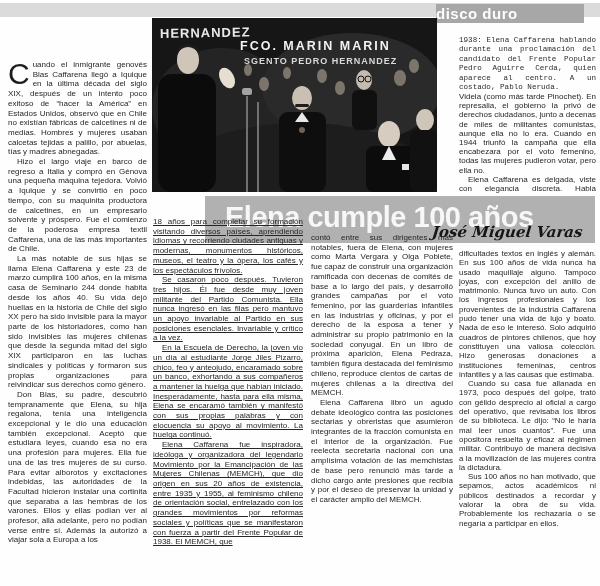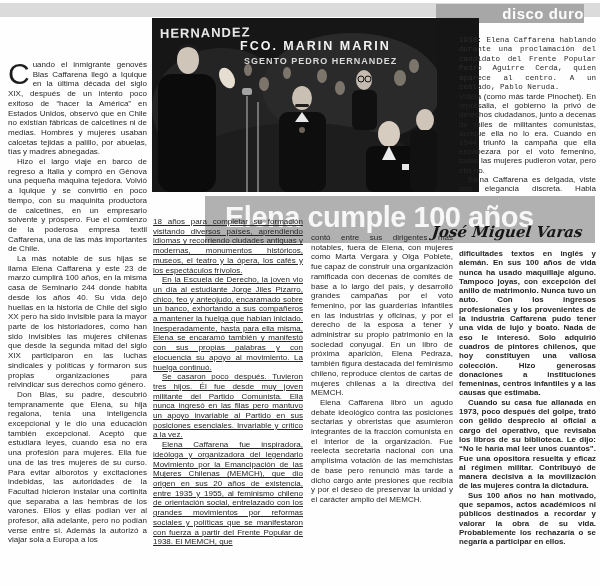--- a/index.html
+++ b/index.html
@@ -6,24 +6,24 @@
   .page{
     position:relative;width:600px;height:586px;margin:0 auto;
     background:#fefefe;overflow:hidden;
     font-family:"Liberation Sans",sans-serif;color:#262626;
   }
   
   .topbar{position:absolute;left:0;top:3px;width:600px;height:14px;background:#dbdbdb;}
   .section-badge{
     position:absolute;left:436px;top:4px;width:148px;height:19px;background:#a7a7a7;
     color:#fdfdfd;font-size:15px;font-weight:bold;letter-spacing:.5px;
-    display:flex;align-items:center;justify-content:flex-end;
+    display:flex;align-items:center;justify-content:flex-start;
   }
   
-  .photo{position:absolute;left:152px;top:18px;width:327px;height:174px;background:#151515;}
+  .photo{position:absolute;left:152px;top:18px;width:285px;height:174px;background:#151515;}
   
   .caption{
     position:absolute;left:459px;top:36px;width:137px;
     font-size:7.6px;line-height:9.4px;text-align:justify;color:#2d2d2d;font-family:Liberation Mono, monospace;
   }
   
   .band{position:absolute;left:205px;top:196px;width:390px;height:47px;background:#b1b1b1;}
   .headline{
     position:absolute;left:20px;top:5px;margin:0;
     font-size:29px;font-weight:bold;letter-spacing:-.5px;color:#f7f7f7;white-space:nowrap;
@@ -34,21 +34,21 @@
     font-size:15px;color:#161616;transform:skewX(-6deg);white-space:nowrap;
   }
   
   .col{position:absolute;font-size:8px;line-height:9.7px;text-align:justify;overflow:hidden;}
   .col p{margin:0;}
   .col p.ind{text-indent:9px;}
   .col1{left:8px;top:60px;width:139px;height:514px;}
   .col2{left:153px;top:217px;width:150px;height:342px;text-decoration:underline;}
   .col3{left:311px;top:233px;width:142px;height:342px;}
   .col4a{left:459px;top:92px;width:137px;height:102px;line-height:9.2px;}
-  .col4b{left:459px;top:249px;width:137px;height:330px;font-size:7.9px;line-height:9.3px;font-weight:bold;}
+  .col4b{left:459px;top:249px;width:137px;height:330px;font-size:7.9px;line-height:9.3px;}
   .dropcap{
     float:left;font-size:30px;line-height:25px;padding:1px 3px 0 0;color:#1d1d1d;
   }
   
   .footer{
     position:absolute;left:72px;top:564px;
     font-family:"DejaVu Sans Mono",monospace;font-size:10.5px;letter-spacing:.6px;color:#3a3a3a;
     white-space:nowrap;
     margin-top:23px;
   }
@@ -134,22 +134,22 @@
 
   <div class="col col1">
     <p><span class="dropcap">C</span><span>uando el inmigrante genovés Blas Caffarena llegó a Iquique en la última década del siglo XIX, después de un intento poco exitoso de “hacer la América” en Estados Unidos, observó que en Chile no existían fábricas de calcetines ni de medias. Hombres y mujeres usaban calcetas tejidas a palillo, por abuelas, tías y madres abnegadas.</span></p>
     <p class="ind">Hizo el largo viaje en barco de regreso a Italia y compró en Génova una pequeña máquina tejedora. Volvió a Iquique y se convirtió en poco tiempo, con su maquinita productora de calcetines, en un empresario solvente y próspero. Fue el comienzo de la poderosa empresa textil Caffarena, una de las más importantes de Chile.</p>
     <p class="ind">La más notable de sus hijas se llama Elena Caffarena y este 23 de marzo cumplirá 100 años, en la misma casa de Seminario 244 donde habita desde los años 40. Su vida dejó huellas en la historia de Chile del siglo XX pero ha sido invisible para la mayor parte de los historiadores, como han sido invisibles las mujeres chilenas que desde la segunda mitad del siglo XIX participaron en las luchas sindicales y políticas y formaron sus propias organizaciones para reivindicar sus derechos como género.</p>
     <p class="ind">Don Blas, su padre, descubrió tempranamente que Elena, su hija regalona, tenía una inteligencia excepcional y le dio una educación también excepcional. Aceptó que estudiara leyes, cuando esa no era una profesión para mujeres. Ella fue una de las tres mujeres de su curso. Para evitar alborotos y excitaciones indebidas, las autoridades de la Facultad hicieron instalar una cortinita que separaba a las hembras de los varones. Ellos y ellas podían ver al profesor, allá adelante, pero no podían verse entre sí. Además la autorizó a viajar sola a Europa a los</p>
   </div>
 
   <div class="col col2">
     <p>18 años para completar su formación visitando diversos países, aprendiendo idiomas y recorriendo ciudades antiguas y modernas, monumentos históricos, museos, el teatro y la ópera, los cafés y los espectáculos frívolos.</p>
+    <p class="ind">Se casaron poco después. Tuvieron tres hijos. Él fue desde muy joven militante del Partido Comunista. Ella nunca ingresó en las filas pero mantuvo un apoyo invariable al Partido en sus posiciones esenciales. Invariable y crítico a la vez.</p>
     <p class="ind">En la Escuela de Derecho, la joven vio un día al estudiante Jorge Jiles Pizarro, chico, feo y anteojudo, encaramado sobre un banco, exhortando a sus compañeros a mantener la huelga que habían iniciado. Inesperadamente, hasta para ella misma, Elena se encaramó también y manifestó con sus propias palabras y con elocuencia su apoyo al movimiento. La huelga continuó.</p>
-    <p class="ind">Se casaron poco después. Tuvieron tres hijos. Él fue desde muy joven militante del Partido Comunista. Ella nunca ingresó en las filas pero mantuvo un apoyo invariable al Partido en sus posiciones esenciales. Invariable y crítico a la vez.</p>
     <p class="ind">Elena Caffarena fue inspiradora, ideóloga y organizadora del legendario Movimiento por la Emancipación de las Mujeres Chilenas (MEMCH), que dio origen en sus 20 años de existencia, entre 1935 y 1955, al feminismo chileno de orientación social, entrelazado con los grandes movimientos por reformas sociales y políticas que se manifestaron con fuerza a partir del Frente Popular de 1938. El MEMCH, que</p>
   </div>
 
   <div class="col col3">
     <p>contó entre sus dirigentes más notables, fuera de Elena, con mujeres como Marta Vergara y Olga Poblete, fue capaz de construir una organización ramificada con decenas de comités de base a lo largo del país, y desarrolló grandes campañas por el voto femenino, por las guarderías infantiles en las industrias y oficinas, y por el derecho de la esposa a tener y administrar su propio patrimonio en la sociedad conyugal. En un libro de próxima aparición, Elena Pedraza, también figura destacada del feminismo chileno, reproduce cientos de cartas de mujeres chilenas a la directiva del MEMCH.</p>
     <p class="ind">Elena Caffarena libró un agudo debate ideológico contra las posiciones sectarias y obreristas que asumieron integrantes de la fracción comunista en el interior de la organización. Fue reelecta secretaria nacional con una amplísima votación de las memchistas de base pero renunció más tarde a dicho cargo ante presiones que recibía y por el deseo de preservar la unidad y el carácter amplio del MEMCH.</p>
   </div>
 
   <div class="col col4a">
     <p>Videla (como más tarde Pinochet). En represalia, el gobierno la privó de derechos ciudadanos, junto a decenas de miles de militantes comunistas, aunque ella no lo era. Cuando en 1944 triunfó la campaña que ella encabezara por el voto femenino, todas las mujeres pudieron votar, pero ella no.</p>

